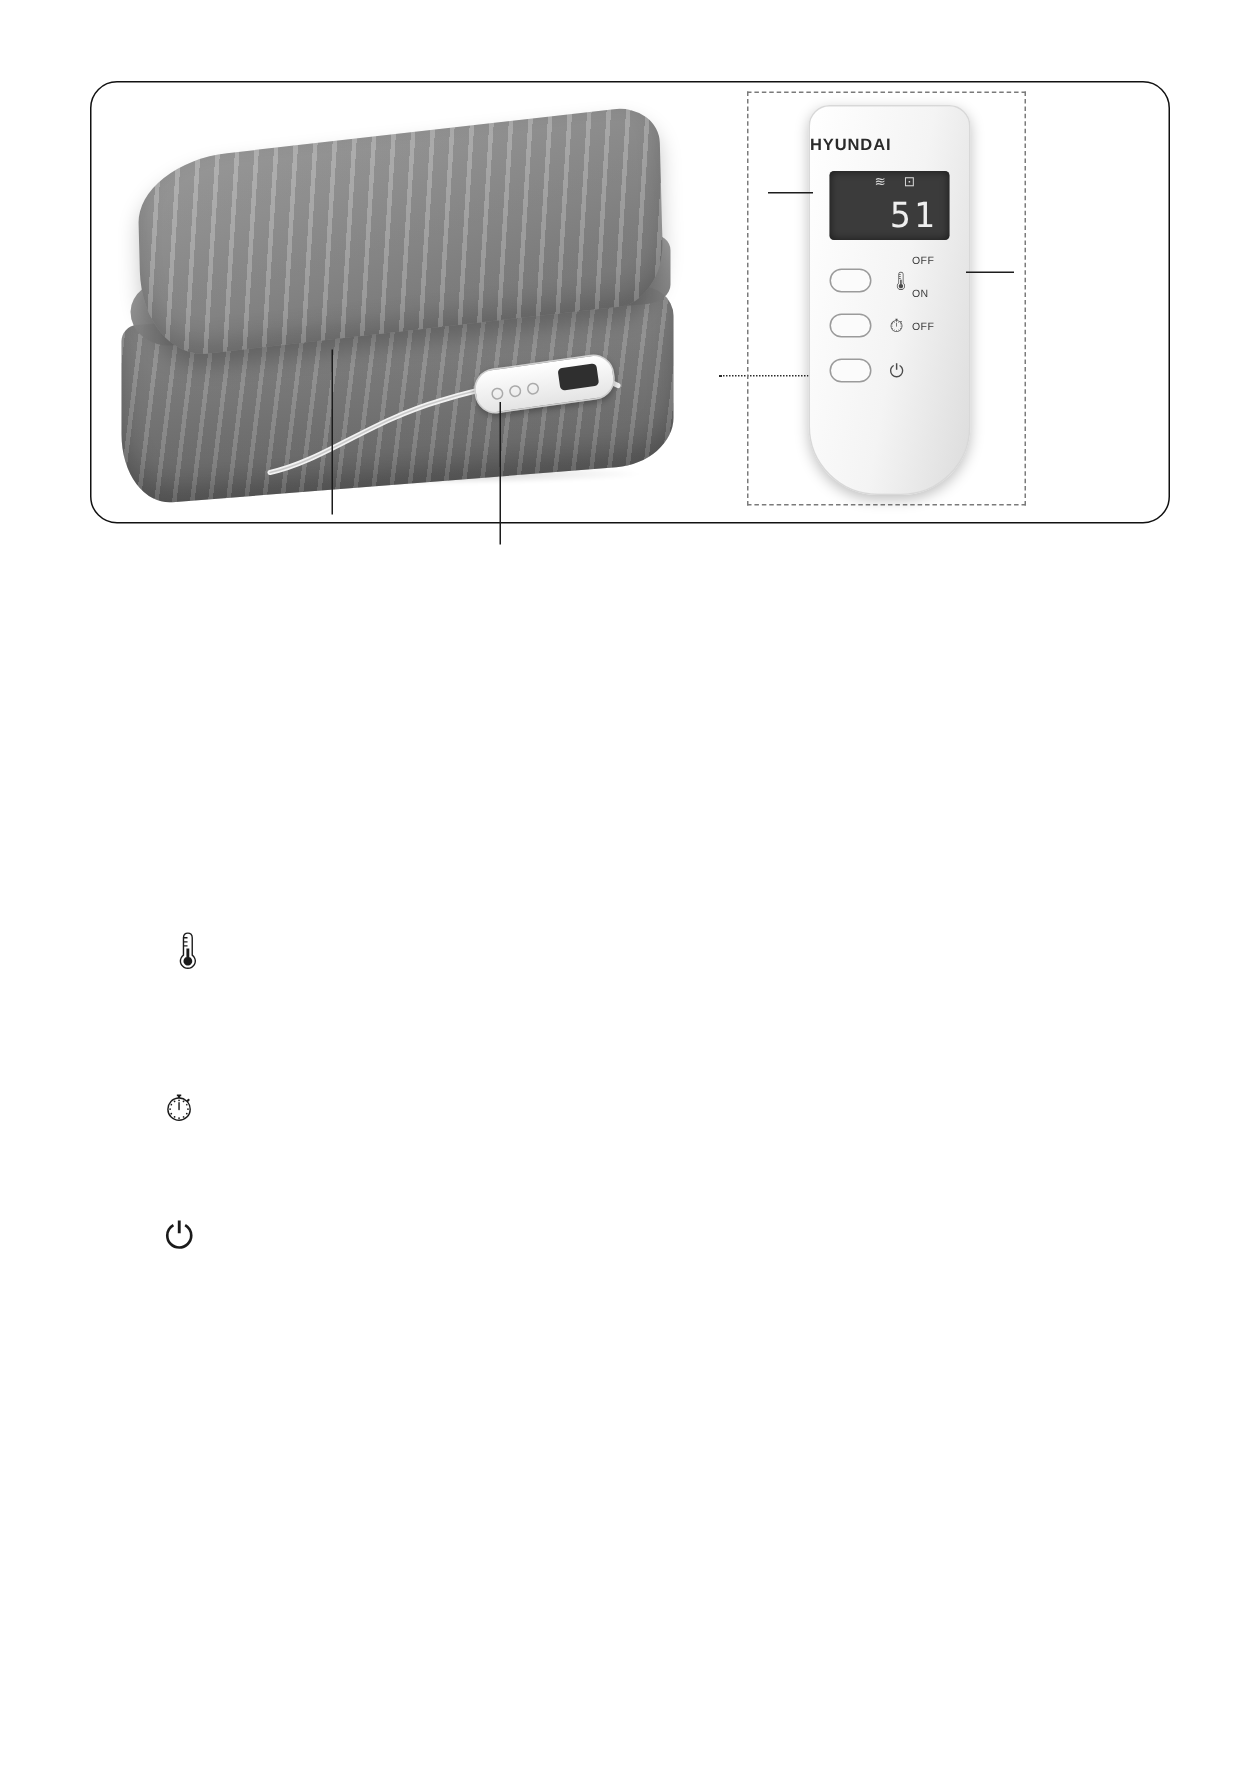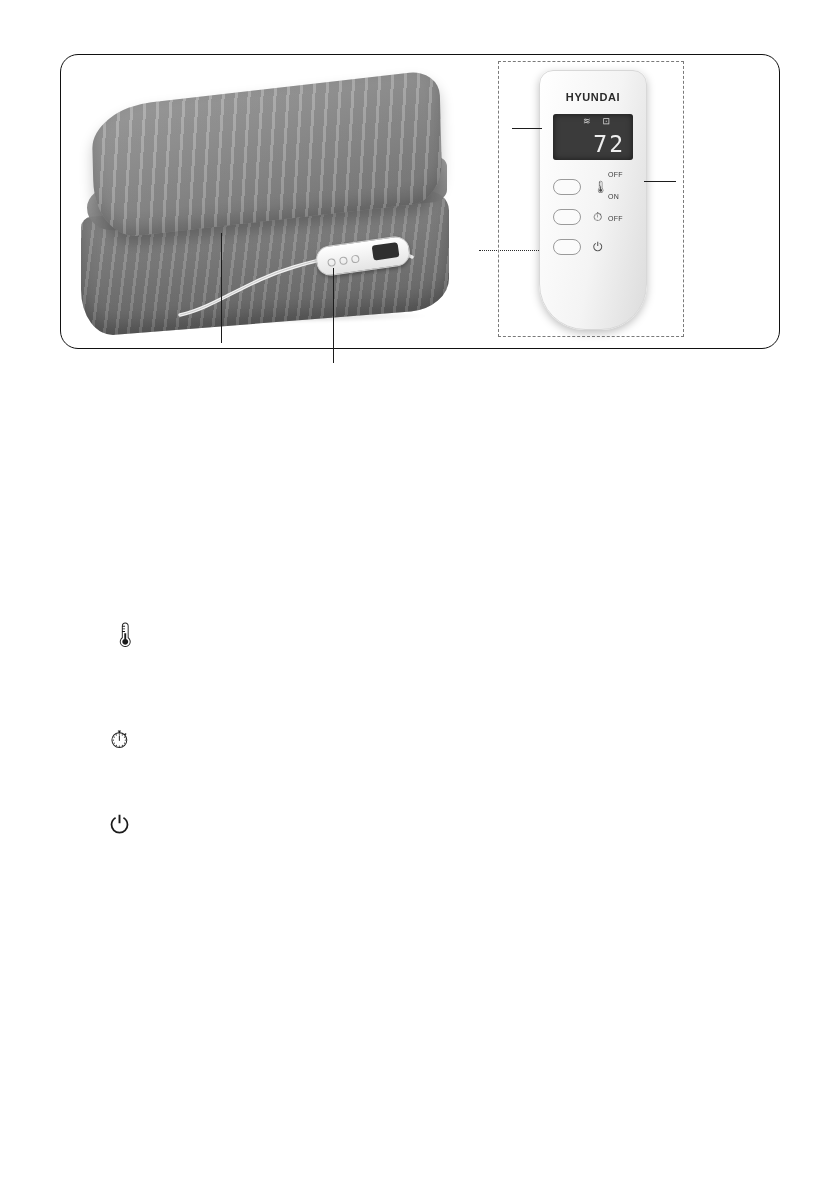--- a/index.html
+++ b/index.html
@@ -188,21 +188,21 @@
     background: linear-gradient(100deg, #ffffff 0%, #f4f4f4 55%, #dcdcdc 100%);
     border-radius: 14px 14px 46px 46px;
     box-shadow: 0 3px 9px rgba(0,0,0,0.25);
     border: 1px solid #d8d8d8;
   }
   .brand {
     position: absolute;
     top: 20px;
     left: 0;
     width: 100%;
-    text-align: center;
+    text-align: left;
     font-size: 11px;
     font-weight: bold;
     letter-spacing: .6px;
     color: #2a2a2a;
   }
   .lcd {
     position: absolute;
     left: 13px;
     top: 43px;
     width: 80px;
@@ -328,21 +328,21 @@
 
   <div class="ctrl-zoom">
     <div class="ctrl-body">
       <div class="brand">HYUNDAI</div>
 
       <div class="lcd">
         <div class="lcd-icons">
           <span>≋</span>
           <span>⊡</span>
         </div>
-        <div class="lcd-digits">72</div>
+        <div class="lcd-digits">51</div>
       </div>
 
       <div class="btn-row r1">
         <div class="oval"></div>
         <div class="glyph">🌡</div>
       </div>
       <div class="btn-row r2">
         <div class="oval"></div>
         <div class="glyph">⏱</div>
       </div>

